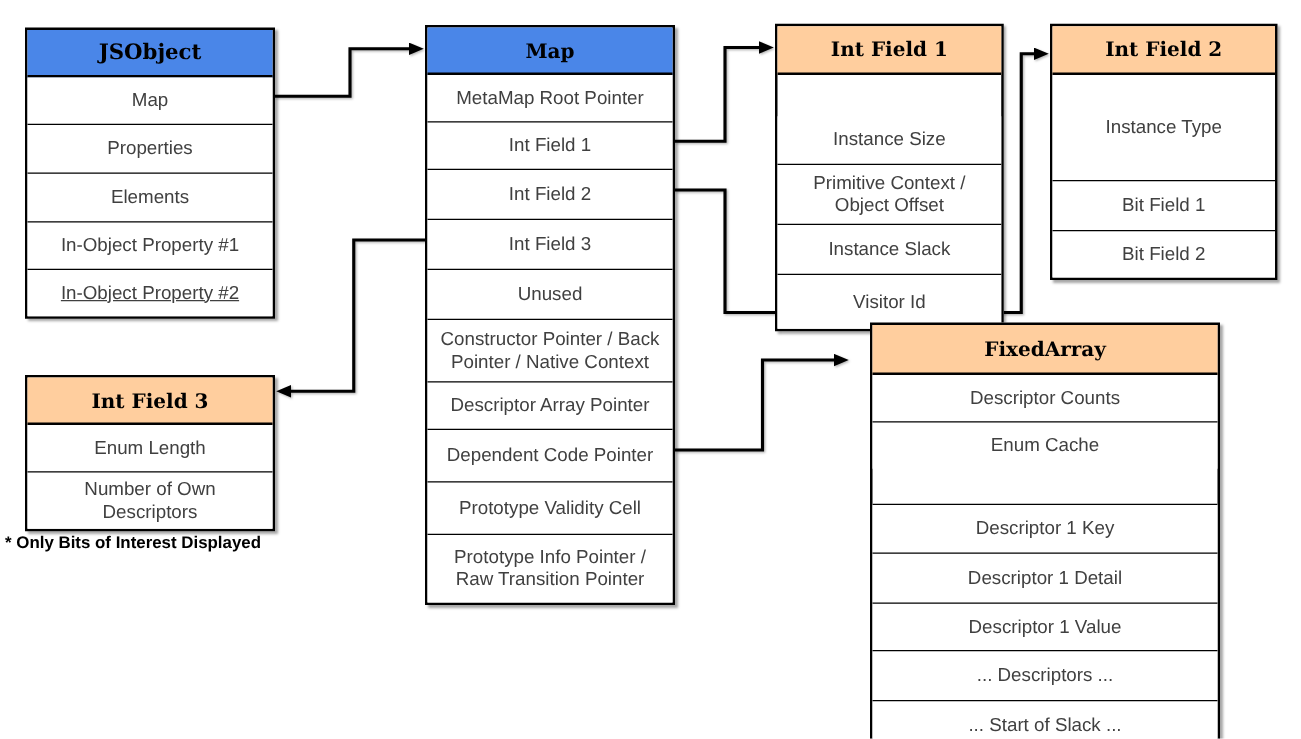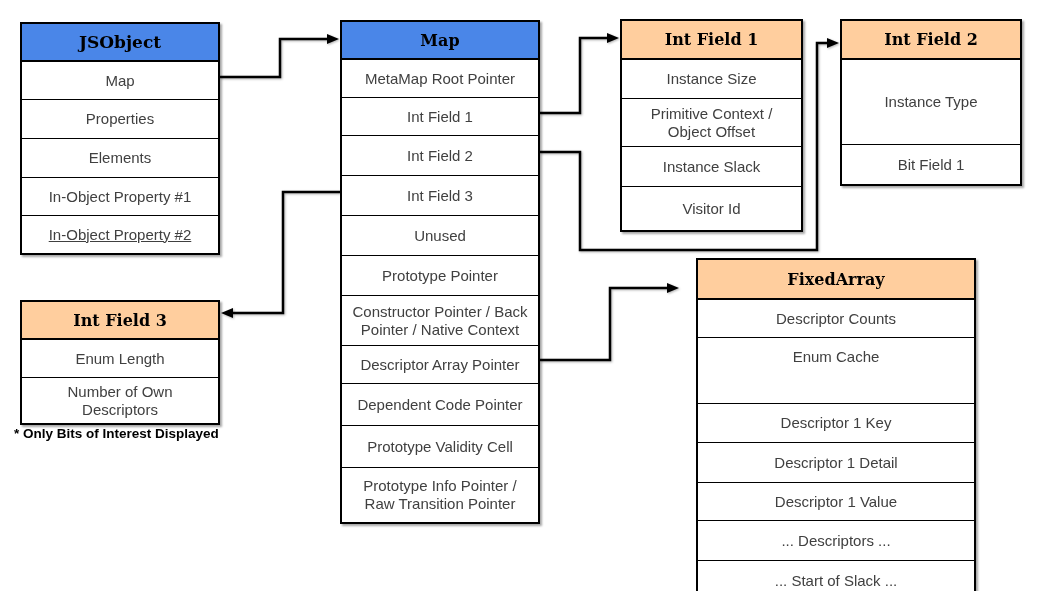--- a/index.html
+++ b/index.html
@@ -42,21 +42,21 @@
   .arrow-layer{
     position:absolute;left:0;top:0;width:1041px;height:591px;
     pointer-events:none;
   }
   .arrow-layer path.conn{
     fill:none;stroke:#000000;stroke-width:2.5;
     filter:drop-shadow(1px 1px 1px rgba(0,0,0,0.3));
   }
   .footnote{
     position:absolute;
-    left:14px;top:426px;
+    left:4px;top:426px;
     font-size:13.5px;
     font-weight:bold;
     color:#000000;
     white-space:nowrap;
   }
 </style>
 </head>
 <body>
 
 <div class="canvas">
@@ -82,38 +82,38 @@
       <div class="obj-row" style="height: 38px;">In-Object Property #1</div>
       <div class="obj-row" style="height: 38px; text-decoration: underline;">In-Object Property #2</div>
     </div>
   <div id="t-map" class="obj-table" style="left: 340px; top: 20px; width: 200px;">
       <div class="obj-header" style="height: 38px; font-size: 16px; background: rgb(74, 134, 232);">Map</div>
       <div class="obj-row" style="height: 37px;">MetaMap Root Pointer</div>
       <div class="obj-row" style="height: 38px;">Int Field 1</div>
       <div class="obj-row" style="height: 40px;">Int Field 2</div>
       <div class="obj-row" style="height: 40px;">Int Field 3</div>
       <div class="obj-row" style="height: 40px;">Unused</div>
-      <div class="obj-row" style="height: 40px;">Prototype Pointer</div>
       <div class="obj-row" style="height: 50px;">Constructor Pointer / Back Pointer / Native Context</div>
       <div class="obj-row" style="height: 38px;">Descriptor Array Pointer</div>
       <div class="obj-row" style="height: 42px; text-align: center;">Dependent Code Pointer</div>
       <div class="obj-row" style="height: 42px;">Prototype Validity Cell</div>
       <div class="obj-row" style="height: 55px;">Prototype Info Pointer / Raw Transition Pointer</div>
     </div>
   <div id="t-int-field-1" class="obj-table" style="left: 620px; top: 19px; width: 183px;">
       <div class="obj-header" style="height: 39px; font-size: 16px; background: rgb(255, 206, 158);">Int Field 1</div>
-      <div class="obj-row" style="height: 38px;">Instance Size</div>
+      <div class="obj-row" style="height: 38px; margin-top: 33px;">Instance Size</div>
       <div class="obj-row" style="height: 48px;">Primitive Context / Object Offset</div>
       <div class="obj-row" style="height: 40px;">Instance Slack</div>
       <div class="obj-row" style="height: 44px;">Visitor Id</div>
     </div>
   <div id="t-int-field-2" class="obj-table" style="left: 840px; top: 19px; width: 182px;">
       <div class="obj-header" style="height: 39px; font-size: 16px; background: rgb(255, 206, 158);">Int Field 2</div>
       <div class="obj-row" style="height: 84px;">Instance Type</div>
       <div class="obj-row" style="height: 40px;">Bit Field 1</div>
+      <div class="obj-row" style="height: 38px;">Bit Field 2</div>
     </div>
   <div id="t-int-field-3" class="obj-table" style="left: 20px; top: 300px; width: 200px;">
       <div class="obj-header" style="height: 38px; font-size: 16px; background: rgb(255, 206, 158);">Int Field 3</div>
       <div class="obj-row" style="height: 37px;">Enum Length</div>
       <div class="obj-row" style="height: 46px;">Number of Own Descriptors</div>
     </div>
   <div id="t-fixedarray" class="obj-table" style="left: 696px; top: 258px; width: 280px;">
       <div class="obj-header" style="height: 40px; font-size: 16px; background: rgb(255, 206, 158);">FixedArray</div>
       <div class="obj-row" style="height: 37px;">Descriptor Counts</div>
       <div class="obj-row" style="height: 38px;">Enum Cache</div>

